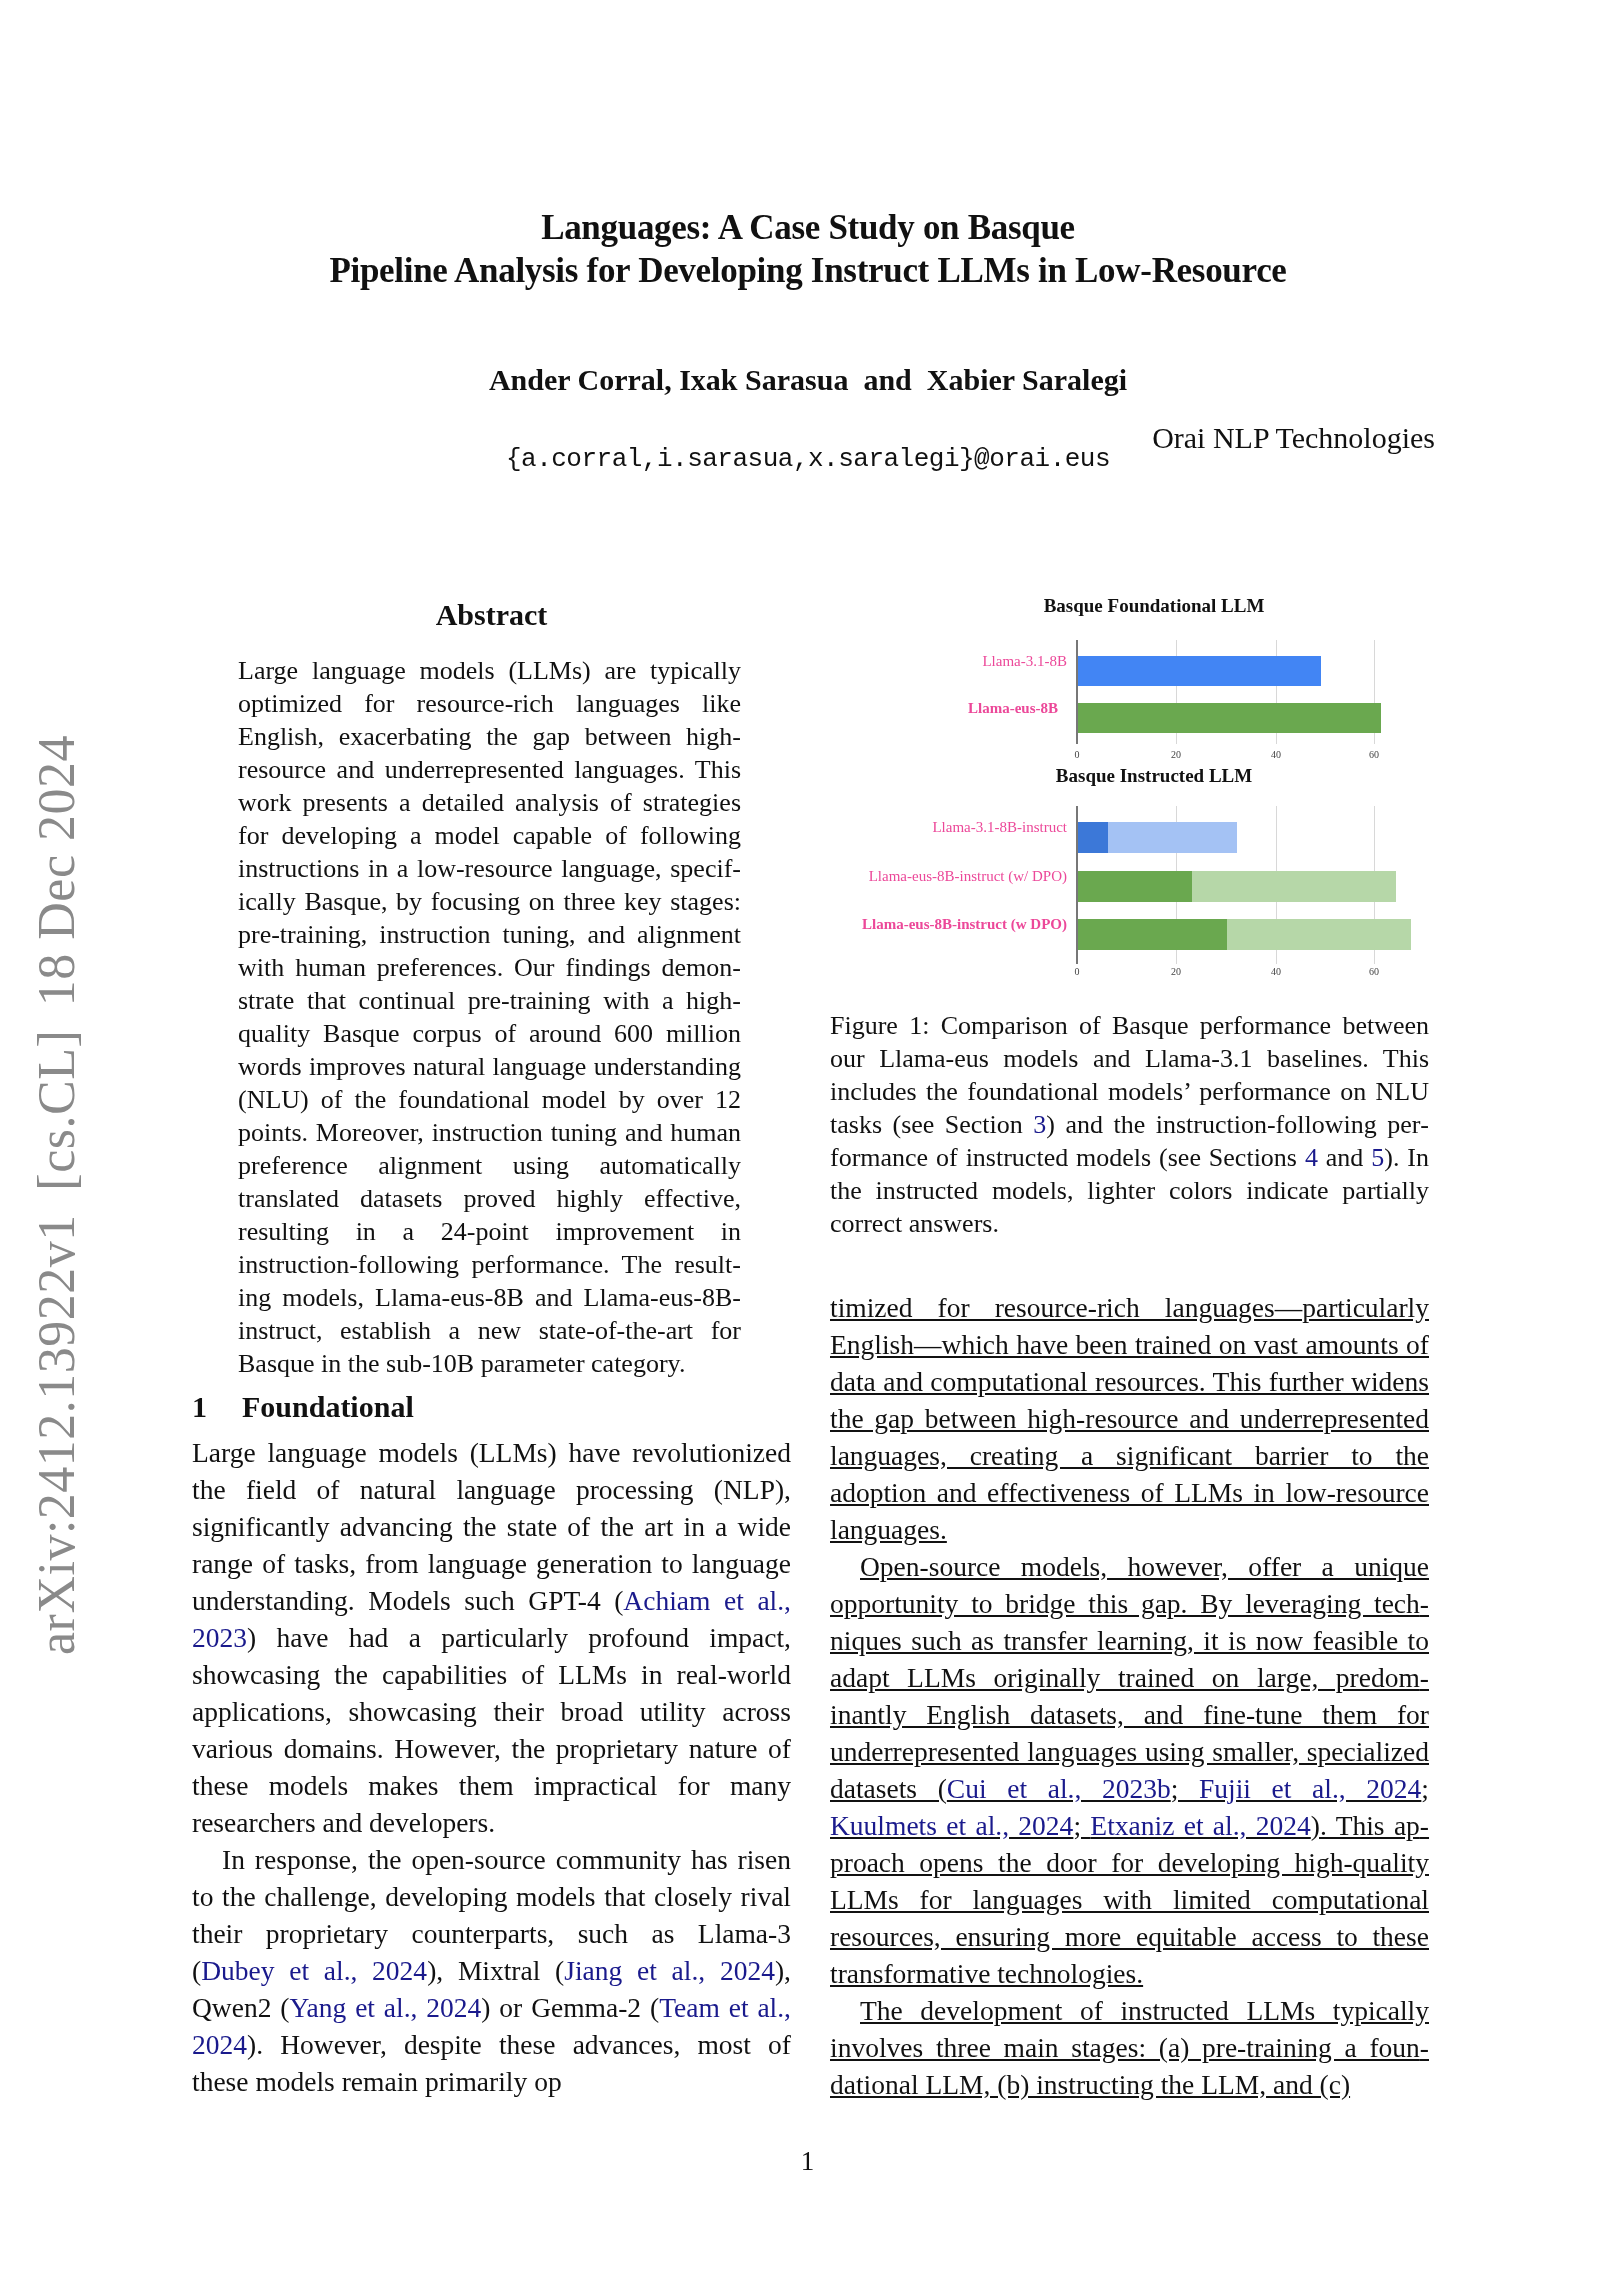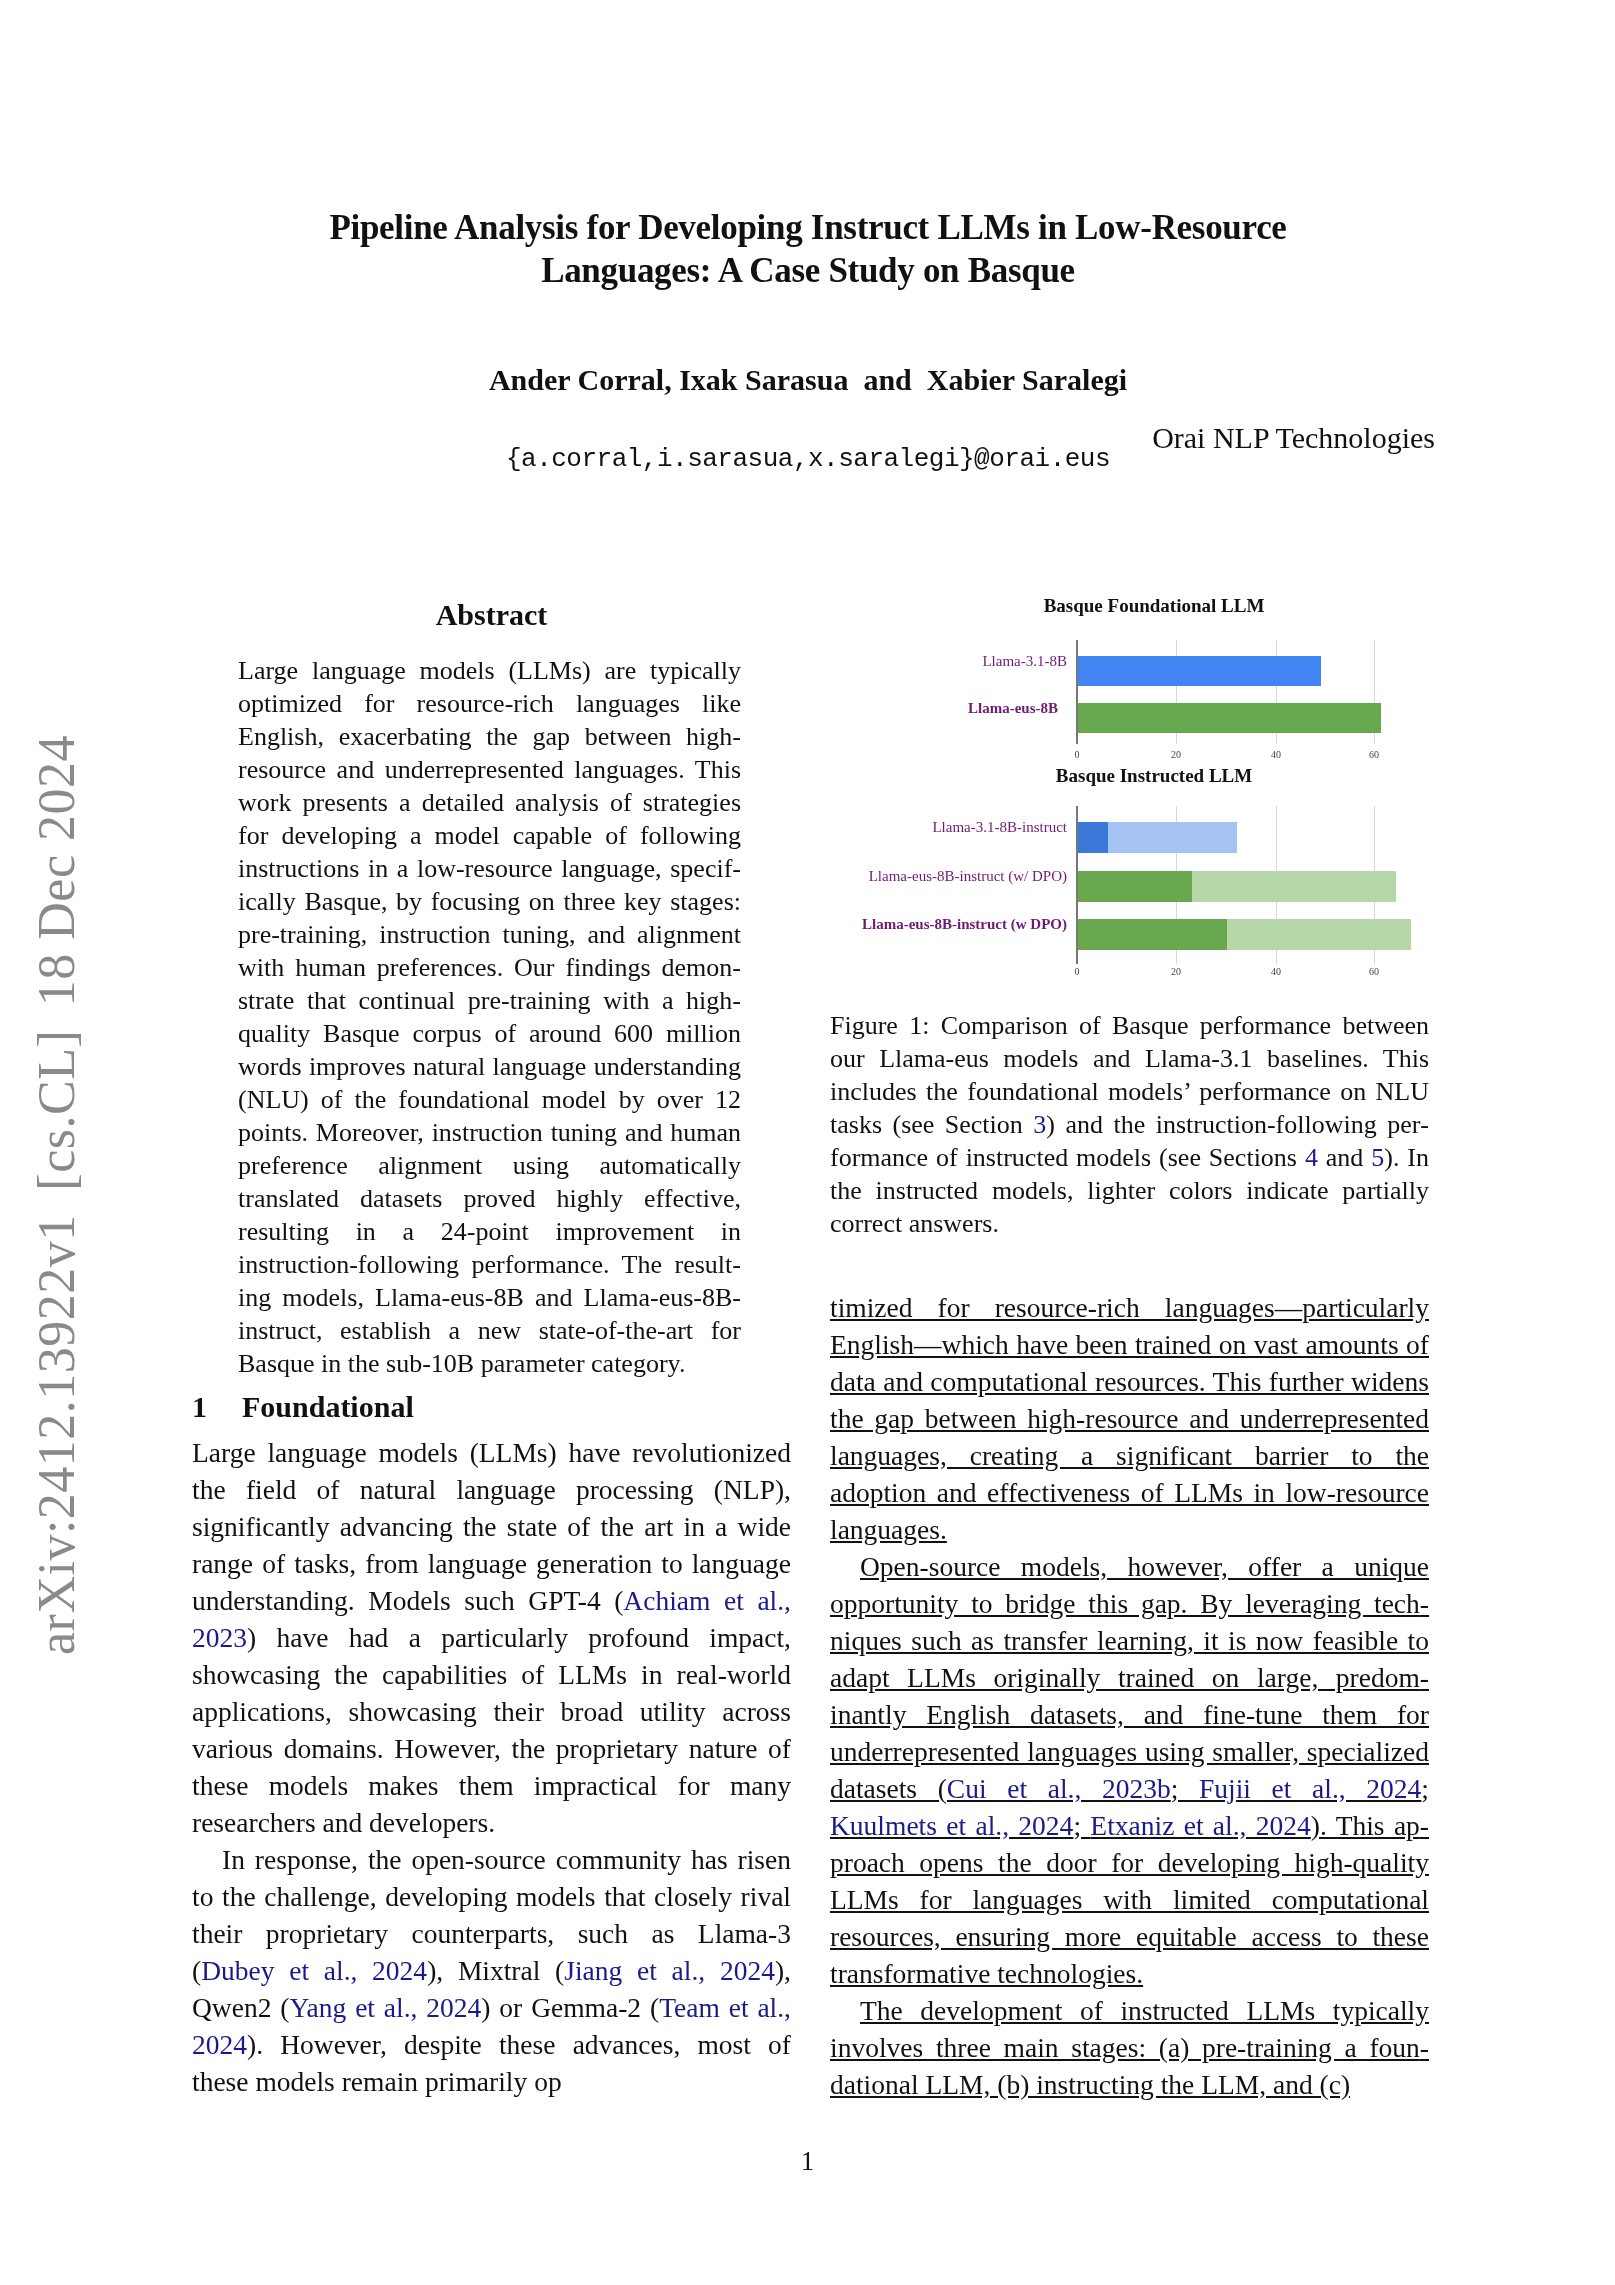--- a/index.html
+++ b/index.html
@@ -63,21 +63,21 @@
   .body-text p { margin: 0; }
   .body-text p.indent { text-indent: 30px; }
   .cite { color: #1a1a8c; }
 
   #intro-left { top: 1434px; }
   #intro-right { top: 1289px; }
 
   
   #figure { position: absolute; left: 837px; top: 593px; width: 597px; height: 389px; font-family: Liberation Serif, serif; }
   .chart-title { position: absolute; font-weight: bold; font-size: 19px; color: #111; text-align: center; }
-  .chart-label { position: absolute; font-size: 15px; color: #701a75; text-align: right; white-space: nowrap; }
+  .chart-label { position: absolute; font-size: 15px; color: #ec4899; text-align: right; white-space: nowrap; }
   .chart-label.bold { font-weight: bold; }
   .gridline { position: absolute; width: 0.9px; background: #d8d8d8; }
   .axisline { position: absolute; width: 1.8px; background: #777; }
   .tick { position: absolute; font-size: 10px; color: #444; transform: translateX(-50%); }
   .bar { position: absolute; }
 
   #caption {
     position: absolute; left: 830px; top: 1009px; width: 599px;
     font-size: 26px; line-height: 33px; text-align: justify;
   }
@@ -87,22 +87,22 @@
   }
 </style>
 </head>
 <body>
 
 <div id="arxiv-stamp">
   <span>arXiv:2412.13922v1</span><span>[cs.CL]</span><span>18 Dec 2024</span>
 </div>
 
 <div id="title">
+  <div>Languages: A Case Study on Basque</div>
   <div>Pipeline Analysis for Developing Instruct LLMs in Low-Resource</div>
-  <div>Languages: A Case Study on Basque</div>
 </div>
 <div id="authors" style="white-space:pre;">Ander Corral, Ixak Sarasua  and  Xabier Saralegi</div>
 <div id="affil">Orai NLP Technologies</div>
 <div id="email">{a.corral,i.sarasua,x.saralegi}@orai.eus</div>
 
 <div id="abstract-heading">Abstract</div>
 <div id="abstract-body">Large language models (LLMs) are typically optimized for resource-rich languages like English, exacerbating the gap between high-resource and underrepresented languages. This work presents a detailed analysis of strategies for developing a model capable of following instructions in a low-resource language, specif­ically Basque, by focusing on three key stages: pre-training, instruction tuning, and alignment with human preferences. Our findings demon­strate that continual pre-training with a high-quality Basque corpus of around 600 million words improves natural language understand­ing (NLU) of the foundational model by over 12 points.  Moreover, instruction tuning and human preference alignment using automati­cally translated datasets proved highly effec­tive, resulting in a 24-point improvement in instruction-following performance. The result­ing models, Llama-eus-8B and Llama-eus-8B-instruct, establish a new state-of-the-art for Basque in the sub-10B parameter category.</div>
 
 <div id="intro-heading">
   <span class="num">1</span><span>Foundational</span>

